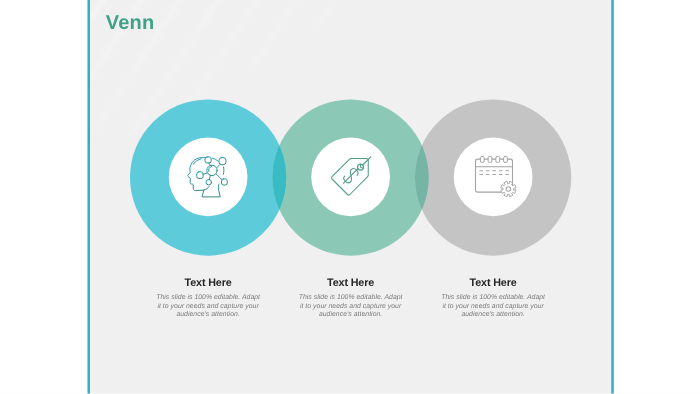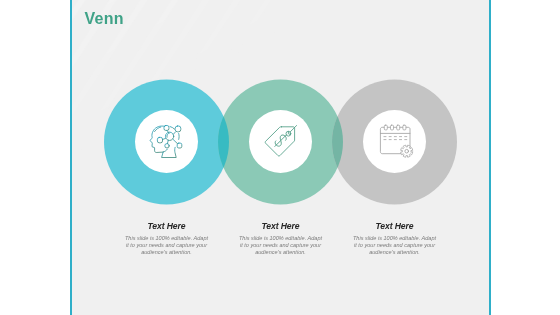--- a/index.html
+++ b/index.html
@@ -13,21 +13,21 @@
         rgba(255,255,255,0.40) 8px, rgba(255,255,255,0.40) 12px,
         rgba(255,255,255,0) 14px, rgba(255,255,255,0) 26px);
      -webkit-mask-image:linear-gradient(150deg, rgba(0,0,0,0.55) 0%, rgba(0,0,0,0.18) 40%, rgba(0,0,0,0) 70%);
      mask-image:linear-gradient(150deg, rgba(0,0,0,0.55) 0%, rgba(0,0,0,0.18) 40%, rgba(0,0,0,0) 70%);}
   .edge{position:absolute;top:0;width:2px;height:315px;background:#2fafc9;}
   .edge-l{left:70px;}
   .edge-r{left:488.6px;}
   .title{position:absolute;left:84.6px;top:10.4px;font-size:16px;font-weight:bold;color:#3fa287;letter-spacing:0.2px;}
   .venn{position:absolute;left:0;top:0;width:560px;height:315px;}
   .blk{position:absolute;text-align:center;}
-  .blk .h{font-size:8.6px;font-weight:bold;color:#262626;letter-spacing:-0.1px;font-style:italic;}
+  .blk .h{font-size:8.6px;font-weight:bold;color:#262626;letter-spacing:-0.1px;}
   .blk .p{font-size:5.5px;font-style:italic;color:#7a7a7a;line-height:7px;margin-top:4px;
           letter-spacing:0.02px;}
 </style>
 </head>
 <body>
 
 <div id="stage">
   <div class="slide"></div>
   <div class="streaks"></div>
   <div class="edge edge-l"></div>

